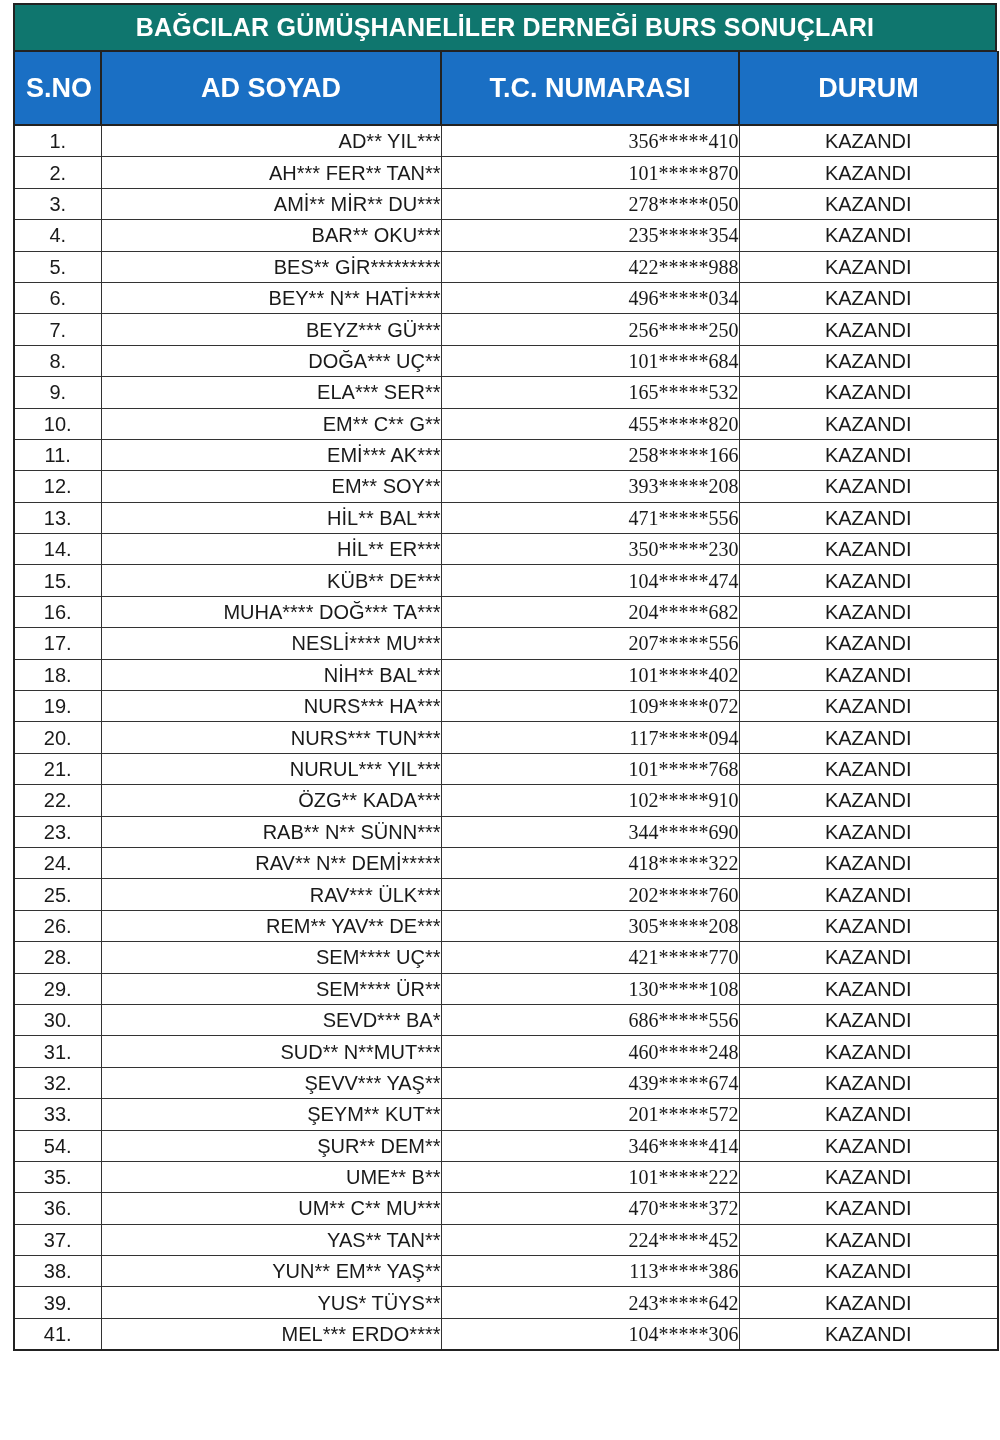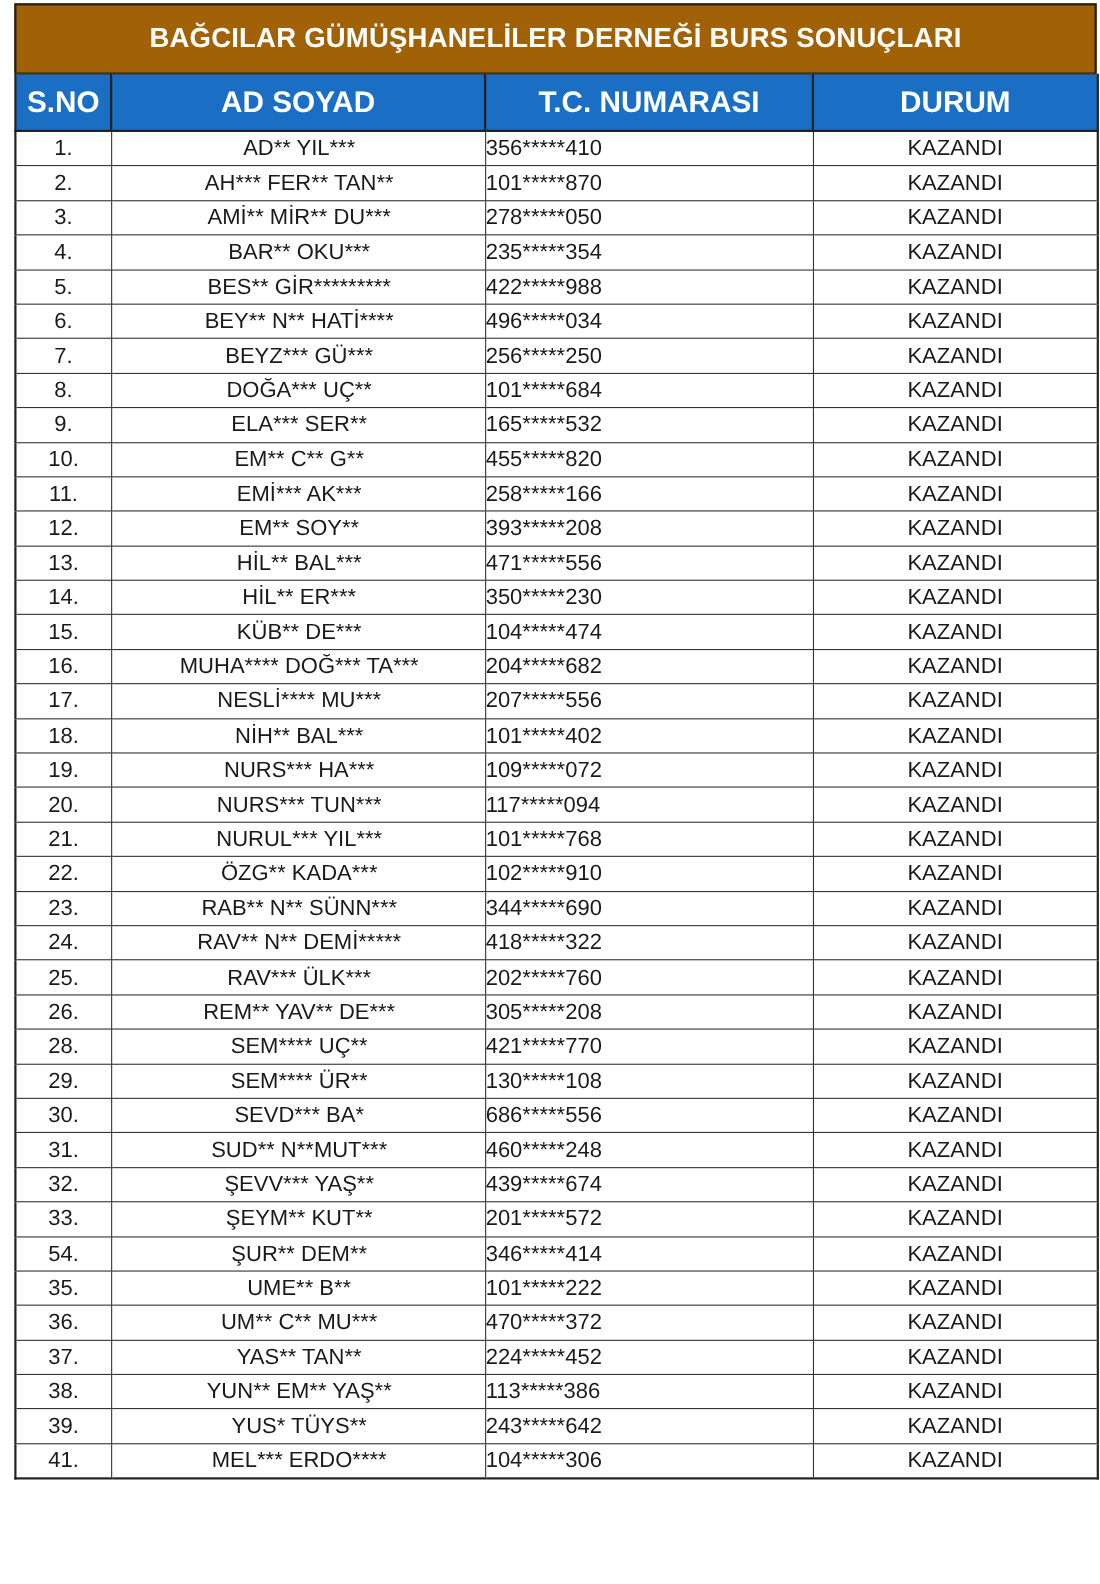--- a/index.html
+++ b/index.html
@@ -14,22 +14,22 @@
       overflow: hidden;
       font-family: "Liberation Sans", "DejaVu Sans", sans-serif;
     }
     .sheet {
       position: absolute;
       left: 13px;
       top: 3px;
       width: 984px;
     }
     .title-bar {
-      height: 64px;
-      background: #a16207;
+      height: 48px;
+      background: #0f766e;
       border: 2px solid #222;
       border-bottom: 1px solid #222;
       box-sizing: border-box;
       display: flex;
       align-items: center;
       justify-content: center;
       color: #ffffff;
       font-weight: bold;
       font-size: 25px;
       letter-spacing: 0.2px;
@@ -44,36 +44,36 @@
     col.c-tc { width: 298px; }
     col.c-status { width: 259px; }
     thead th {
       background: #1a6fc4;
       color: #ffffff;
       font-weight: bold;
       font-size: 27px;
       height: 50px;
       border: 2px solid #222;
       border-top: 1px solid #222;
-      padding: 0;
+      padding: 11px;
       text-align: center;
     }
     tbody td {
       height: 30.4px;
       border: 1.5px solid #333;
       padding: 0;
       font-size: 20px;
       color: #1a1a1a;
       line-height: 30px;
       white-space: nowrap;
       overflow: hidden;
     }
     tbody td.no { text-align: center; }
-    tbody td.name { text-align: center; padding-left: 2px; }
-    tbody td.tc { text-align: left; }
+    tbody td.name { text-align: right; padding-left: 2px; }
+    tbody td.tc { text-align: right; font-family: Liberation Serif, serif; }
     tbody td.status { text-align: center; }
     tbody tr:last-child td { border-bottom: 2px solid #222; }
     tbody td:first-child { border-left: 2px solid #222; }
     tbody td:last-child { border-right: 2px solid #222; margin-left: 28px; }
   </style>
 </head>
 <body>
 
 <div class="sheet">
   <div class="title-bar">BAĞCILAR GÜMÜŞHANELİLER DERNEĞİ BURS SONUÇLARI</div>

